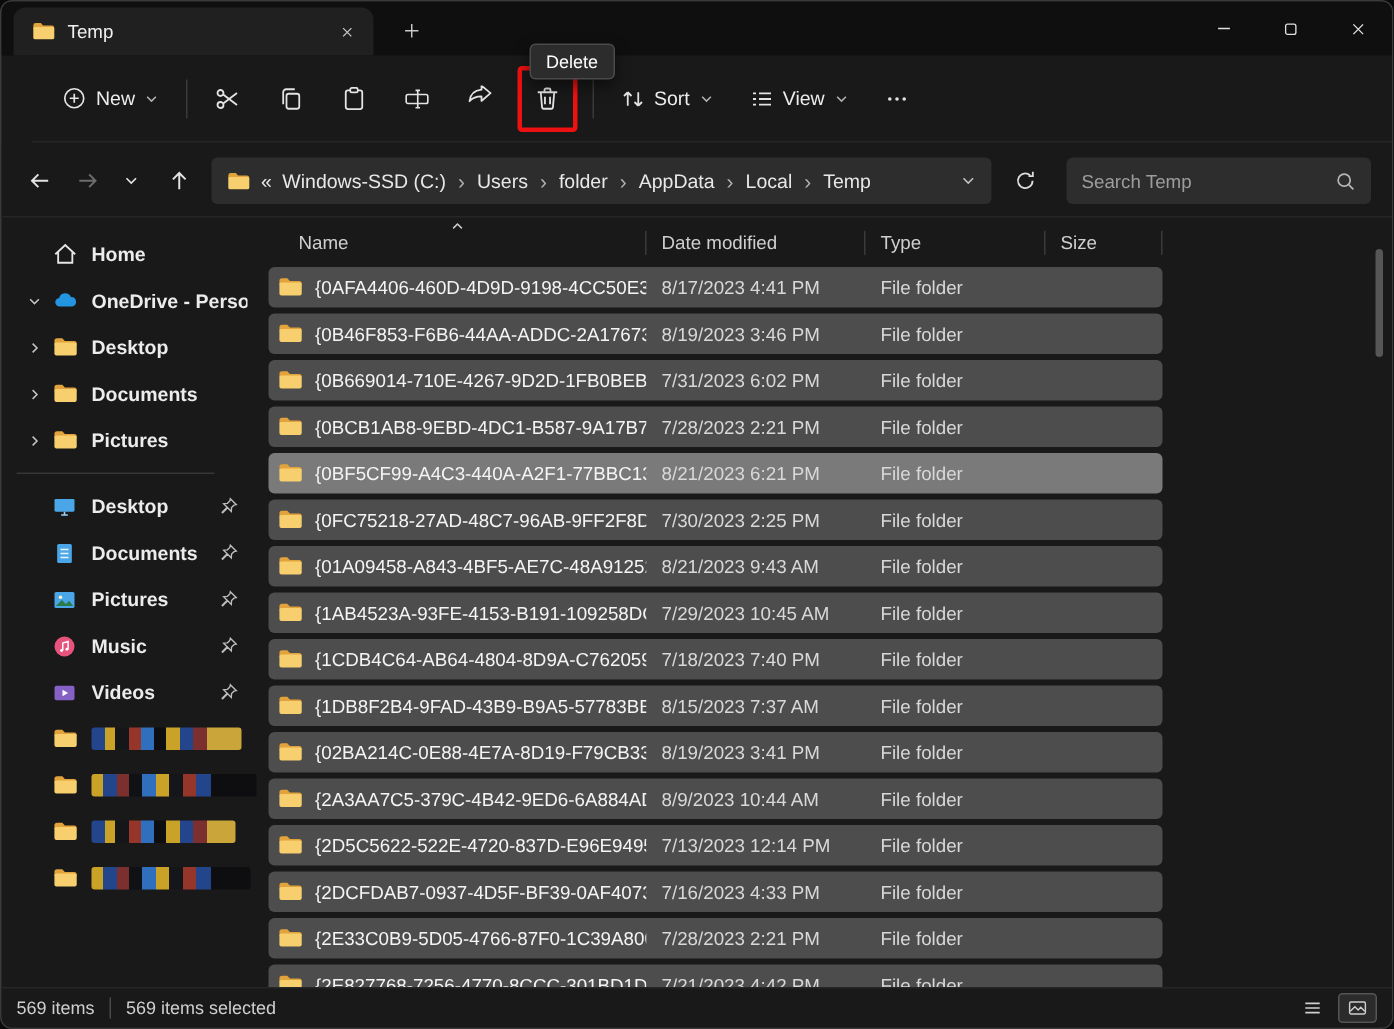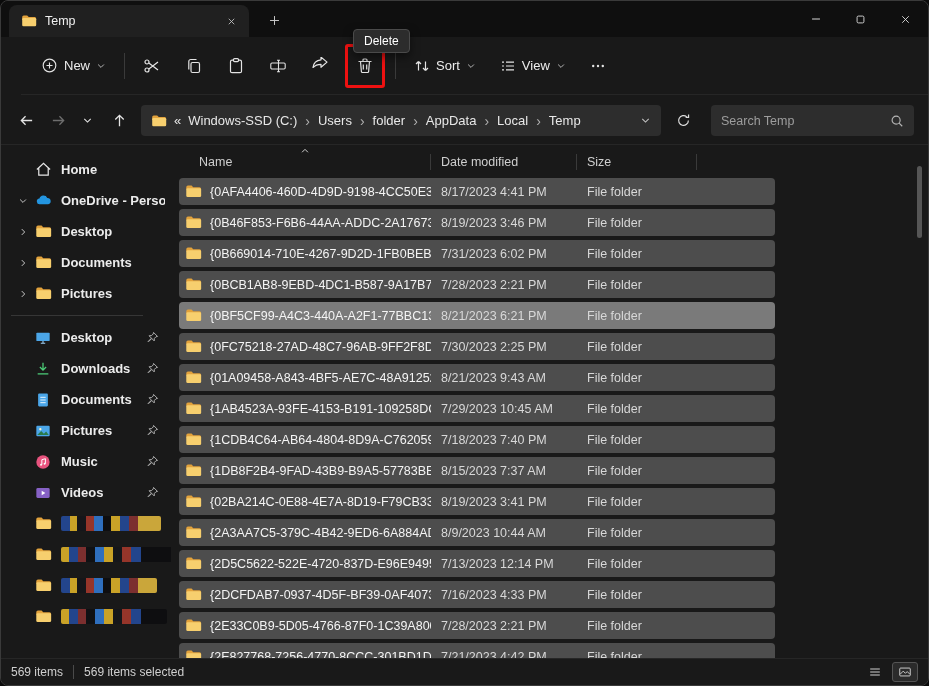--- a/index.html
+++ b/index.html
@@ -373,35 +373,20 @@
           <span class="pin">
             <svg viewBox="0 0 16 16" width="13" height="13">
               <path d="M9.3 1.8l4.9 4.9-1.9.4-2 2-.2 3.1-3-3L3 13.3l-.4-.4 4.1-4.1-2.9-2.9 3.1-.3 2-2z" fill="none" stroke="currentColor" stroke-width="1.1"></path>
             </svg>
           </span>
         </div>
         <div class="side-item">
           <span class="chev-slot"></span>
           <span class="side-ic">
             <svg viewBox="0 0 18 18" width="16" height="16">
-              <path d="M9 2v8M5.5 6.8L9 10.3l3.5-3.5" fill="none" stroke="#4dd17a" stroke-width="1.4"></path>
-              <path d="M3 14.5h12" stroke="#4dd17a" stroke-width="1.4"></path>
-            </svg>
-          </span>
-          <span class="side-label">Downloads</span>
-          <span class="pin">
-            <svg viewBox="0 0 16 16" width="13" height="13">
-              <path d="M9.3 1.8l4.9 4.9-1.9.4-2 2-.2 3.1-3-3L3 13.3l-.4-.4 4.1-4.1-2.9-2.9 3.1-.3 2-2z" fill="none" stroke="currentColor" stroke-width="1.1"></path>
-            </svg>
-          </span>
-        </div>
-        <div class="side-item">
-          <span class="chev-slot"></span>
-          <span class="side-ic">
-            <svg viewBox="0 0 18 18" width="16" height="16">
               <rect x="3.5" y="1.8" width="11" height="14.4" rx="1.2" fill="#4ba6e8"></rect>
               <path d="M6 6h6M6 9h6M6 12h6" stroke="#eaf5fd" stroke-width="1.1"></path>
             </svg>
           </span>
           <span class="side-label">Documents</span>
           <span class="pin">
             <svg viewBox="0 0 16 16" width="13" height="13">
               <path d="M9.3 1.8l4.9 4.9-1.9.4-2 2-.2 3.1-3-3L3 13.3l-.4-.4 4.1-4.1-2.9-2.9 3.1-.3 2-2z" fill="none" stroke="currentColor" stroke-width="1.1"></path>
             </svg>
           </span>
@@ -498,20 +483,21 @@
 
     <main class="main">
       <div class="cols" id="cols">
         <div class="sort-caret">
           <svg viewBox="0 0 12 12" width="10" height="10">
               <path d="M2.5 7.5L6 4l3.5 3.5" fill="none" stroke="currentColor" stroke-width="1.2"></path>
             </svg>
         </div>
       <div class="hc hc0">Name</div>
           <div class="hc hc1">Date modified</div>
+          <div class="hc hc2">Type</div>
           <div class="hc hc3">Size</div>
         </div>
       <div class="rows" id="rows">
           <div class="row sel">
             <div class="cell name">
               <span class="fic">
                 <svg viewBox="0 0 20 20" width="17" height="17">
                   <path d="M1.5 5a2 2 0 0 1 2-2h4.2l2 2h7.3a2 2 0 0 1 2 2v1H1.5z" fill="#e2a23c"></path>
                   <rect x="1.5" y="6.2" width="17.5" height="10.3" rx="1.6" fill="#f7cf6e"></rect>
                 </svg>

